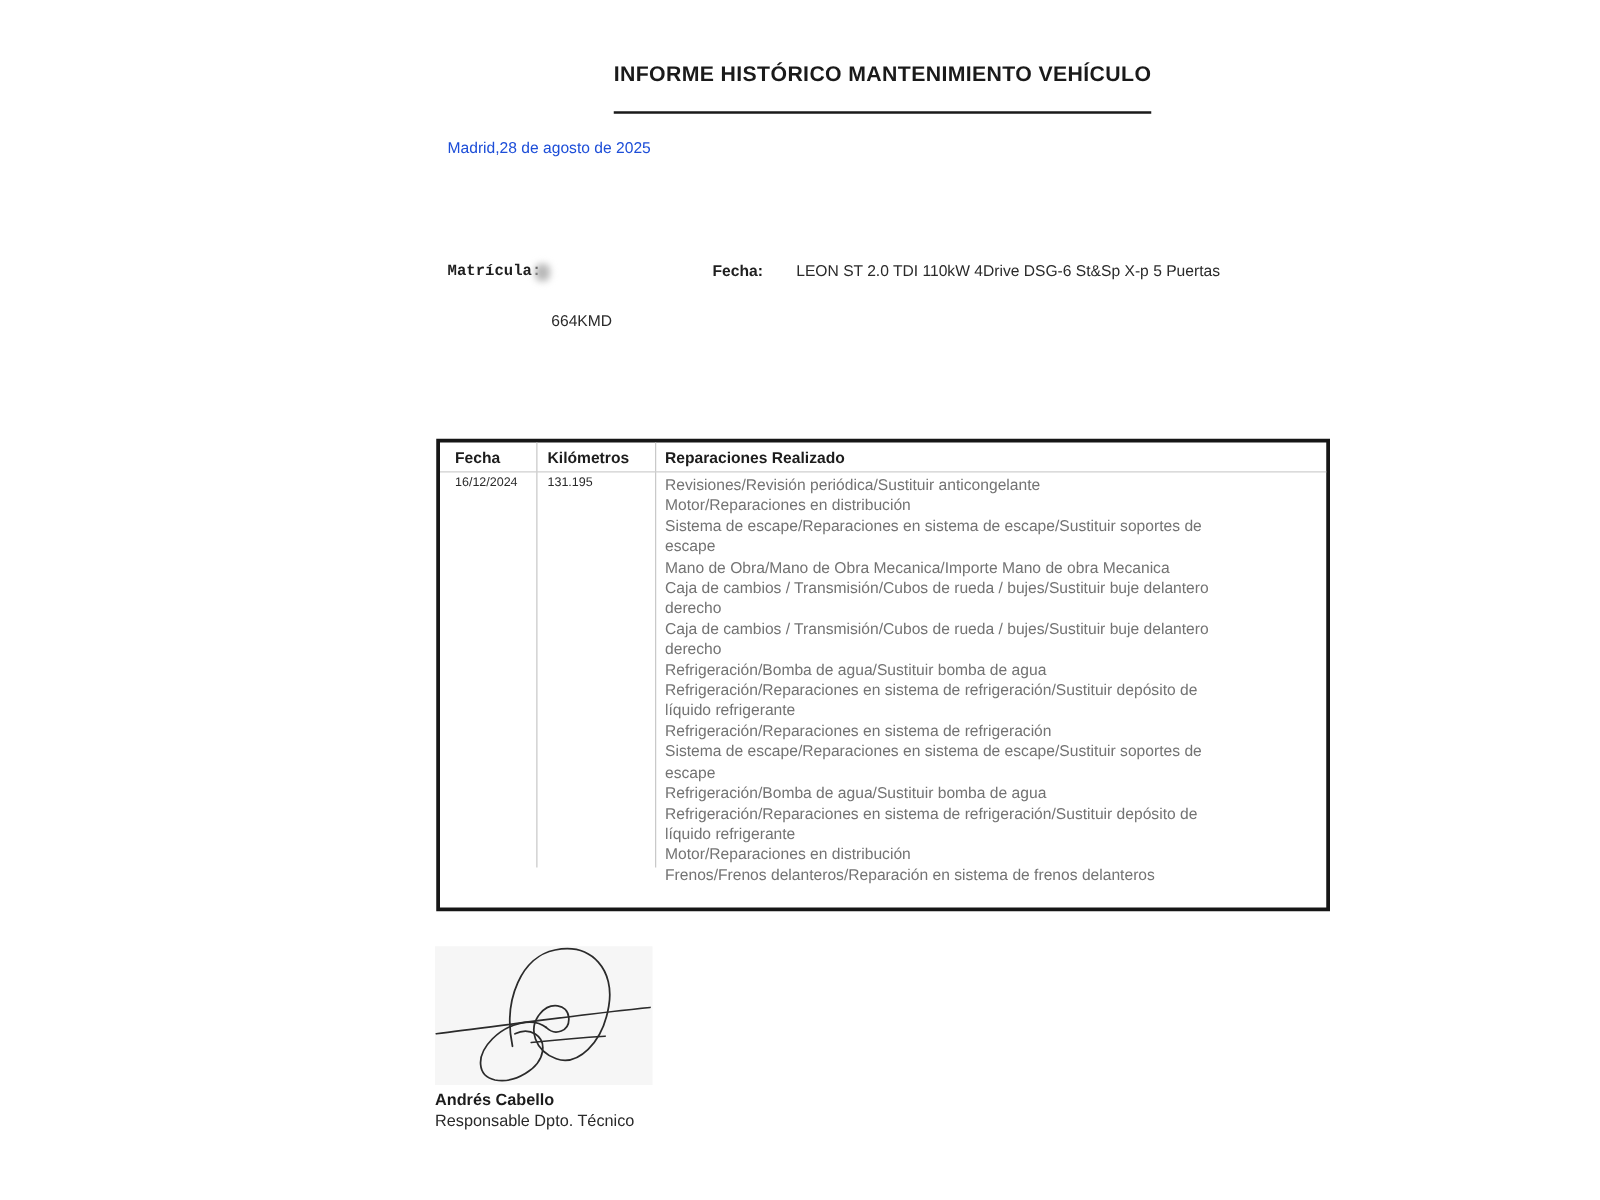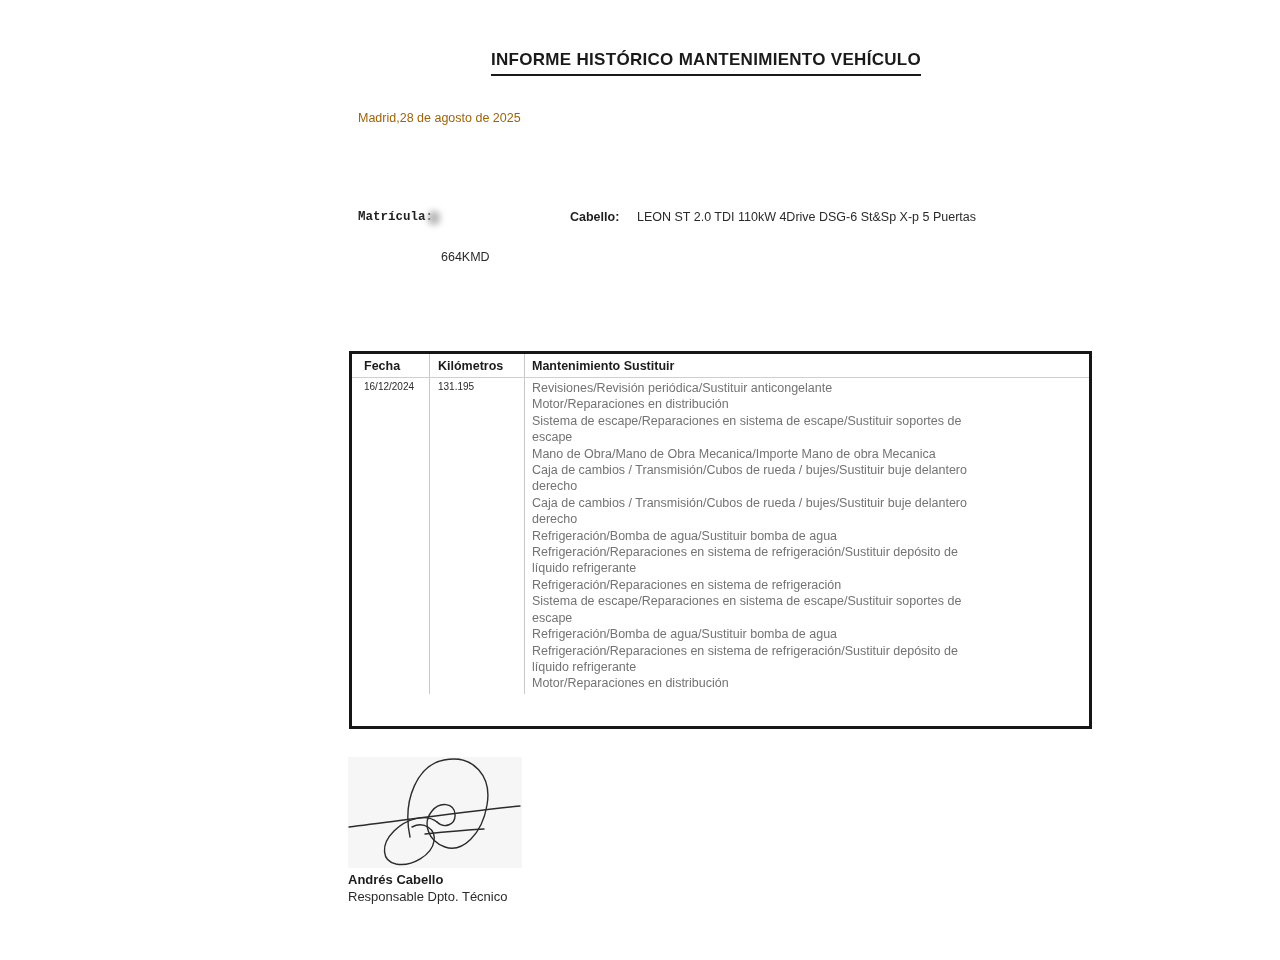--- a/index.html
+++ b/index.html
@@ -19,46 +19,45 @@
     left: 348px; top: 50px; width: 716px;
     text-align: center;
   }
   .title {
     display: inline-block;
     font-size: 17px;
     font-weight: 700;
     letter-spacing: 0.3px;
     color: #1a1a1a;
     border-bottom: 2px solid #1a1a1a;
-    padding-bottom: 4px;
+    padding-bottom: 19px;
     white-space: nowrap;
   }
 
   
-  .dateline { left: 358px; top: 111px; font-size: 12.5px; color: #a16207; }
+  .dateline { left: 358px; top: 111px; font-size: 12.5px; color: #1d4ed8; }
 
   
   .field-label { font-size: 12.5px; font-weight: 700; color: #1f1f1f; }
   .field-value { font-size: 12.5px; color: #2a2a2a; white-space: nowrap; }
   .lbl-matricula { left: 358px; top: 210px; font-family: Liberation Mono, monospace; }
   .redacted-blob {
     left: 428px; top: 211px; width: 12px; height: 14px;
     background: #b8b8b8; border-radius: 5px; filter: blur(3px);
   }
   .val-matricula { left: 441px; top: 210px; margin-top: 40px; }
   .lbl-modelo { left: 570px; top: 210px; }
   .val-modelo { left: 637px; top: 210px; }
 
   
   .mtable {
     left: 349px; top: 351px;
     width: 709px; height: 372px;
     border: 3px solid #161616;
     background: #ffffff;
-    padding-left: 28px;
   }
   .mtable .vsep {
     position: absolute; top: 0; width: 1px; height: 340px; background: #c9c9c9;
   }
   .sep1 { left: 77px; }
   .sep2 { left: 172px; }
   .header-rule {
     position: absolute; left: 0; top: 23px; width: 100%; height: 1px; background: #cfcfcf;
   }
   .th { position: absolute; top: 5px; font-size: 12.5px; font-weight: 700; color: #1c1c1c; white-space: nowrap; }
@@ -89,31 +88,31 @@
 
   <div class="abs title-wrap">
     <span class="title">INFORME HISTÓRICO MANTENIMIENTO VEHÍCULO</span>
   </div>
 
   <div class="abs dateline">Madrid,28 de agosto de 2025</div>
 
   <div class="abs field-label lbl-matricula">Matrícula:</div>
   <div class="abs redacted-blob"></div>
   <div class="abs field-value val-matricula">664KMD</div>
-  <div class="abs field-label lbl-modelo">Cabello:</div>
+  <div class="abs field-label lbl-modelo">Fecha:</div>
   <div class="abs field-value val-modelo">LEON ST 2.0 TDI 110kW 4Drive DSG-6 St&amp;Sp X-p 5 Puertas</div>
 
   <div class="abs mtable">
     <div class="vsep sep1"></div>
     <div class="vsep sep2"></div>
     <div class="header-rule"></div>
 
     <div class="th th-fecha">Fecha</div>
     <div class="th th-kilo">Kilómetros</div>
-    <div class="th th-mant">Mantenimiento Sustituir</div>
+    <div class="th th-mant">Reparaciones Realizado</div>
 
     <div class="td td-fecha">16/12/2024</div>
     <div class="td td-kilo">131.195</div>
 
     <div class="maint-col">
         <div class="maint-line">Revisiones/Revisión periódica/Sustituir anticongelante</div>
         <div class="maint-line">Motor/Reparaciones en distribución</div>
         <div class="maint-line">Sistema de escape/Reparaciones en sistema de escape/Sustituir soportes de</div>
         <div class="maint-line">escape</div>
         <div class="maint-line">Mano de Obra/Mano de Obra Mecanica/Importe Mano de obra Mecanica</div>
@@ -124,20 +123,21 @@
         <div class="maint-line">Refrigeración/Bomba de agua/Sustituir bomba de agua</div>
         <div class="maint-line">Refrigeración/Reparaciones en sistema de refrigeración/Sustituir depósito de</div>
         <div class="maint-line">líquido refrigerante</div>
         <div class="maint-line">Refrigeración/Reparaciones en sistema de refrigeración</div>
         <div class="maint-line">Sistema de escape/Reparaciones en sistema de escape/Sustituir soportes de</div>
         <div class="maint-line">escape</div>
         <div class="maint-line">Refrigeración/Bomba de agua/Sustituir bomba de agua</div>
         <div class="maint-line">Refrigeración/Reparaciones en sistema de refrigeración/Sustituir depósito de</div>
         <div class="maint-line">líquido refrigerante</div>
         <div class="maint-line">Motor/Reparaciones en distribución</div>
+        <div class="maint-line">Frenos/Frenos delanteros/Reparación en sistema de frenos delanteros</div>
       </div>
   </div>
 
   <div class="abs sig-box">
     <svg viewBox="0 0 174 111">
       <g fill="none" stroke="#2b2b2b" stroke-width="1.4" stroke-linecap="round">
         <path d="M 62 80 C 54 42 70 8 96 3 C 126 -3 144 20 139 48 C 134 78 114 96 97 90 C 80 84 74 66 84 54 C 92 44 106 46 107 57 C 108 68 96 72 89 65"></path>
         <path d="M 89 65 C 78 56 58 62 46 74 C 32 88 34 104 48 107 C 64 110 84 98 86 84 C 88 72 76 64 64 70"></path>
         <path d="M 1 70 C 50 64 120 54 172 49"></path>
         <path d="M 77 77 C 96 75 118 73 136 72"></path>

